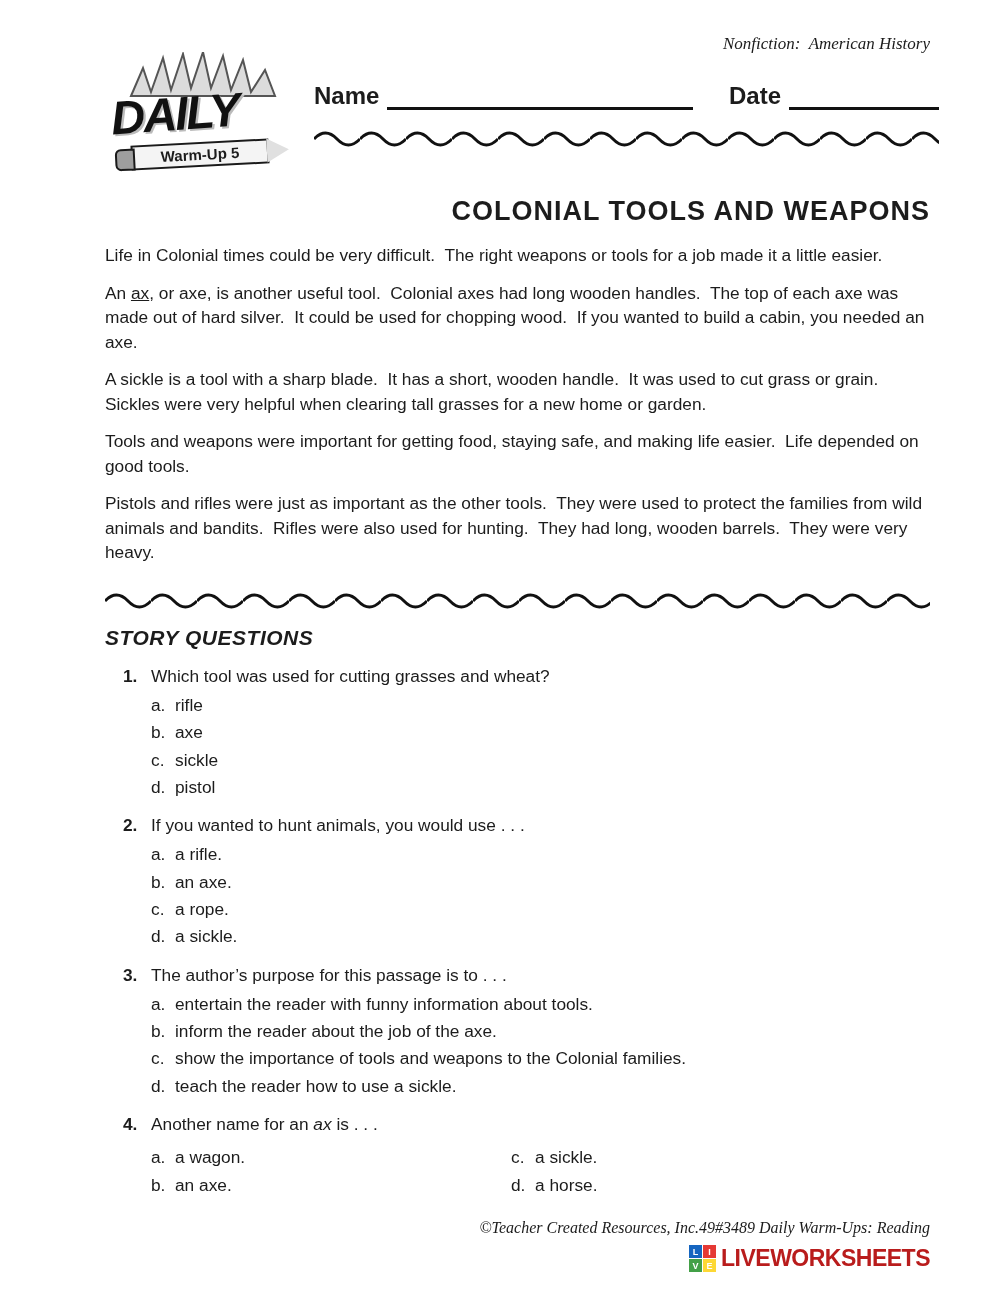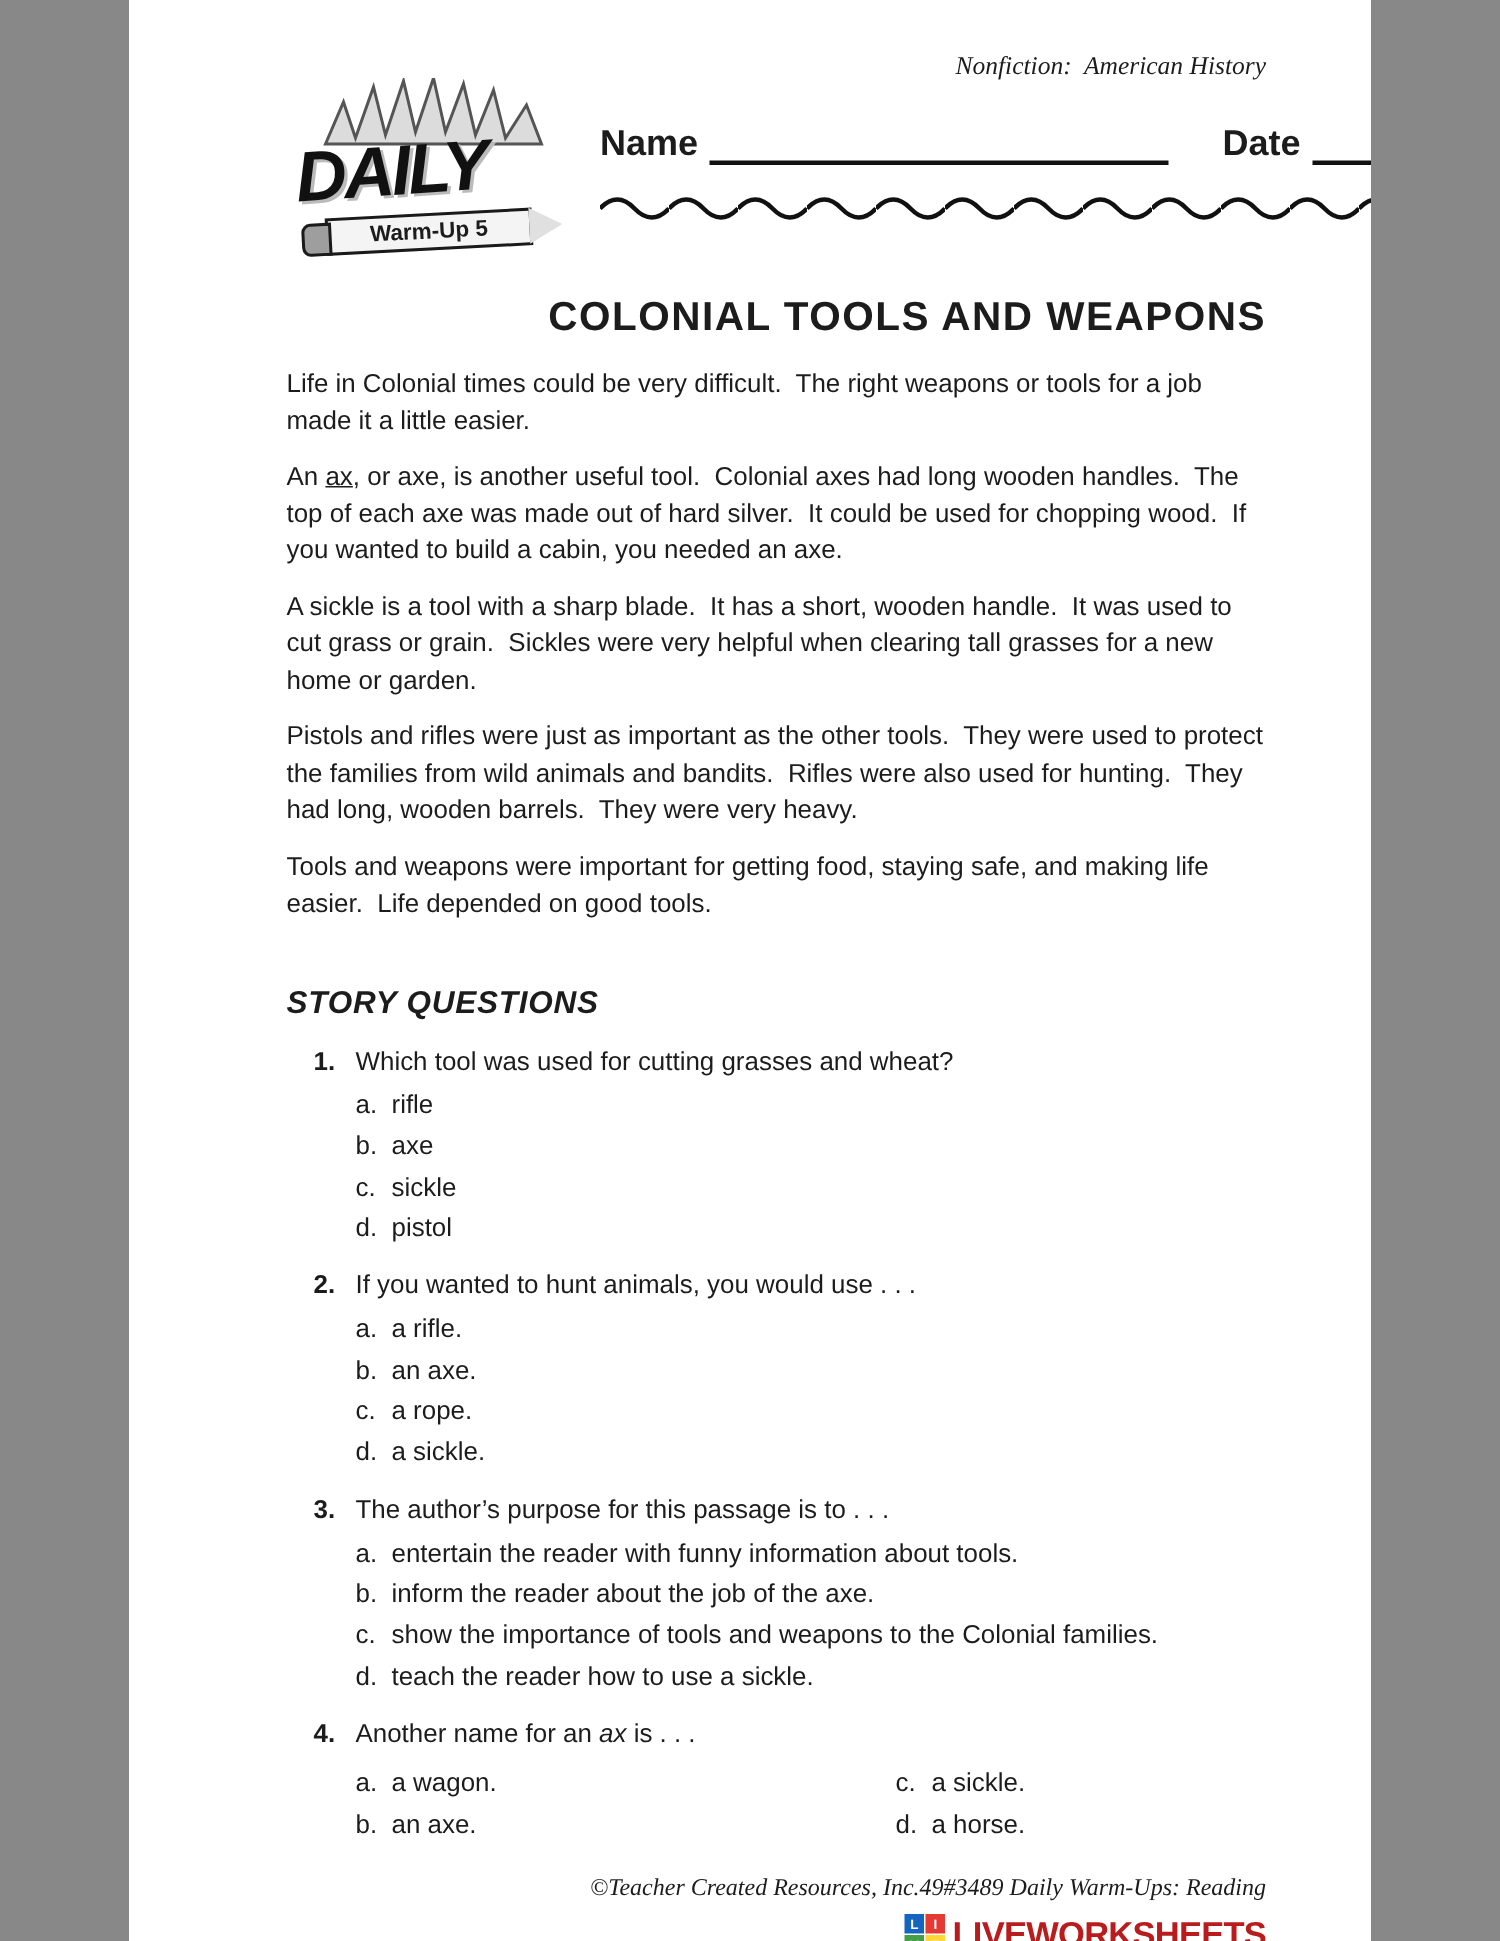--- a/index.html
+++ b/index.html
@@ -1,18 +1,18 @@
 <!DOCTYPE html>
 <html><head>
 <meta charset="utf-8">
 <style>
   * { margin:0; padding:0; box-sizing:border-box; }
   html,body { background:#888; }
   .page {
-    width:828px; height:1294px; background:#ffffff; margin:0 auto;
+    width:1000px; height:1294px; background:#ffffff; margin:0 auto;
     font-family:"Liberation Sans", sans-serif; color:#1c1c1c;
     display:flex; flex-direction:column;
     padding:34px 70px 22px 105px; position:relative; overflow:hidden;
   }
   .category-line {
     text-align:right; font-family:"Liberation Serif", serif; font-style:italic;
     font-size:17px; margin-bottom:2px; white-space:pre-wrap;
   }
   
   .header-row { display:flex; align-items:flex-start; margin-left:-2px; }
@@ -115,22 +115,22 @@
       </svg>
     </div>
   </div>
 
   <h1 class="doc-title">COLONIAL TOOLS AND WEAPONS</h1>
 
   <div class="passage">
     <p class="para">Life in Colonial times could be very difficult.  The right weapons or tools for a job made it a little easier.</p>
     <p class="para"><span>An </span><span class="u">ax</span><span>, or axe, is another useful tool.  Colonial axes had long wooden handles.  The top of each axe was made out of hard silver.  It could be used for chopping wood.  If you wanted to build a cabin, you needed an axe.</span></p>
     <p class="para">A sickle is a tool with a sharp blade.  It has a short, wooden handle.  It was used to cut grass or grain.  Sickles were very helpful when clearing tall grasses for a new home or garden.</p>
+    <p class="para">Tools and weapons were important for getting food, staying safe, and making life easier.  Life depended on good tools.</p>
     <p class="para">Pistols and rifles were just as important as the other tools.  They were used to protect the families from wild animals and bandits.  Rifles were also used for hunting.  They had long, wooden barrels.  They were very heavy.</p>
-    <p class="para">Tools and weapons were important for getting food, staying safe, and making life easier.  Life depended on good tools.</p>
   </div>
 
   <svg class="divider-wave" width="825" height="18" viewBox="0 0 825 18">
     <rect x="0" y="0" width="825" height="18" fill="url(#wavePat)"></rect>
   </svg>
 
   <div class="story-heading">STORY QUESTIONS</div>
 
   <div class="question">
     <div class="q-line">

